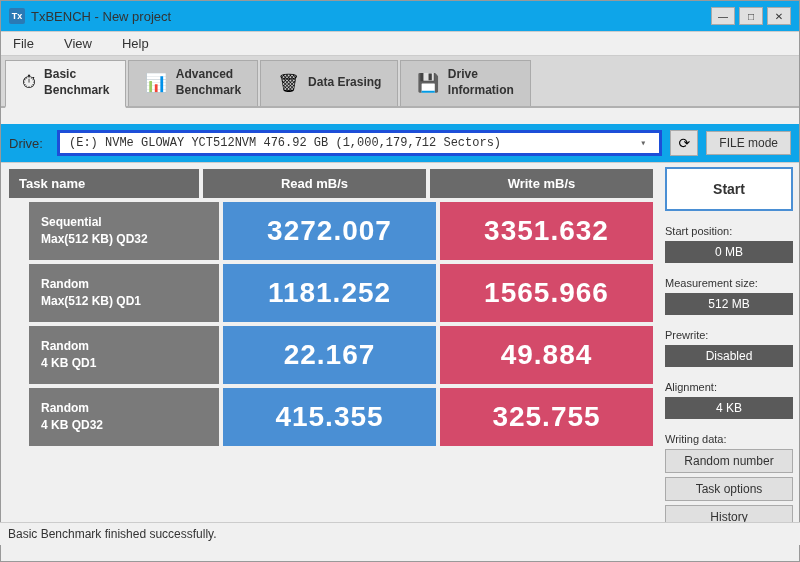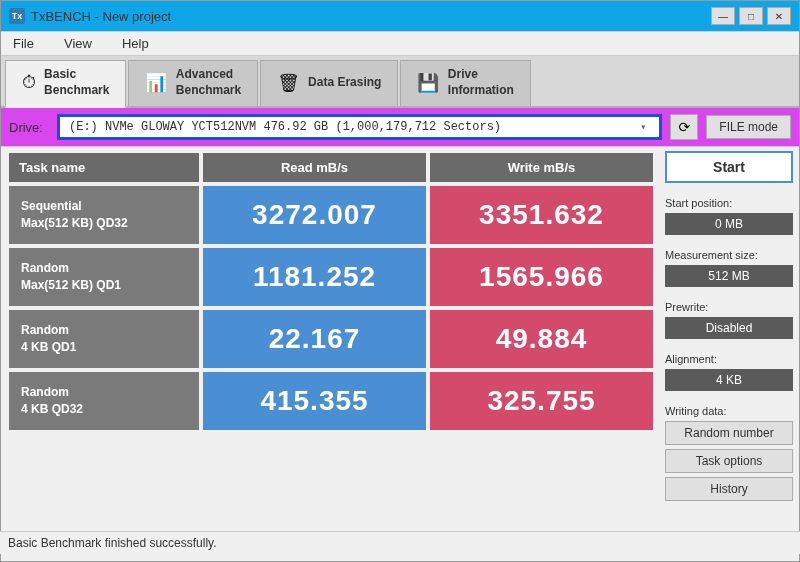--- a/index.html
+++ b/index.html
@@ -103,22 +103,23 @@
       font-weight: bold;
       color: #333;
       line-height: 1.3;
     }
     
     .drive-row {
       display: flex;
       align-items: center;
       padding: 6px 8px;
       gap: 8px;
-      background: #d946ef;
+      background: #0ea5e9;
       border-bottom: 1px solid #ccc;
+      margin-top: 16px;
     }
     .drive-label {
       font-size: 13px;
       color: #333;
       font-weight: normal;
       min-width: 40px;
     }
     .drive-select {
       flex: 1;
       display: flex;
@@ -164,20 +165,21 @@
     }
     
     .results-area {
       flex: 1;
       padding: 6px 6px 6px 8px;
     }
     .task-row {
       display: flex;
       gap: 4px;
       margin-bottom: 4px;
+      margin-left: 20px;
     }
     .task-name-cell {
       background: #7a7a7a;
       color: white;
       font-size: 12px;
       font-weight: bold;
       padding: 10px 12px;
       width: 190px;
       min-height: 58px;
       display: flex;
@@ -232,21 +234,21 @@
       flex-direction: column;
       gap: 4px;
     }
     .start-btn {
       width: 100%;
       background: white;
       border: 2px solid #4a8fd4;
       color: #333;
       font-size: 14px;
       font-weight: bold;
-      padding: 6px;
+      padding: 12px;
       cursor: pointer;
       text-align: center;
     }
     .panel-label {
       font-size: 11px;
       color: #333;
       margin-top: 10px;
     }
     .panel-value {
       background: #5a5a5a;
@@ -269,21 +271,21 @@
     
     .status-bar {
       background: #f0f0f0;
       border-top: 1px solid #ccc;
       padding: 4px 8px;
       font-size: 12px;
       color: #333;
       display: flex;
       align-items: center;
       position: absolute;
-      bottom: 8px;
+      bottom: 17px;
       left: 0;
       right: 0;
     }
   </style>
 </head>
 <body>
 
 <div class="title-bar">
   <div class="title-bar-left">
     <div class="title-bar-icon">

